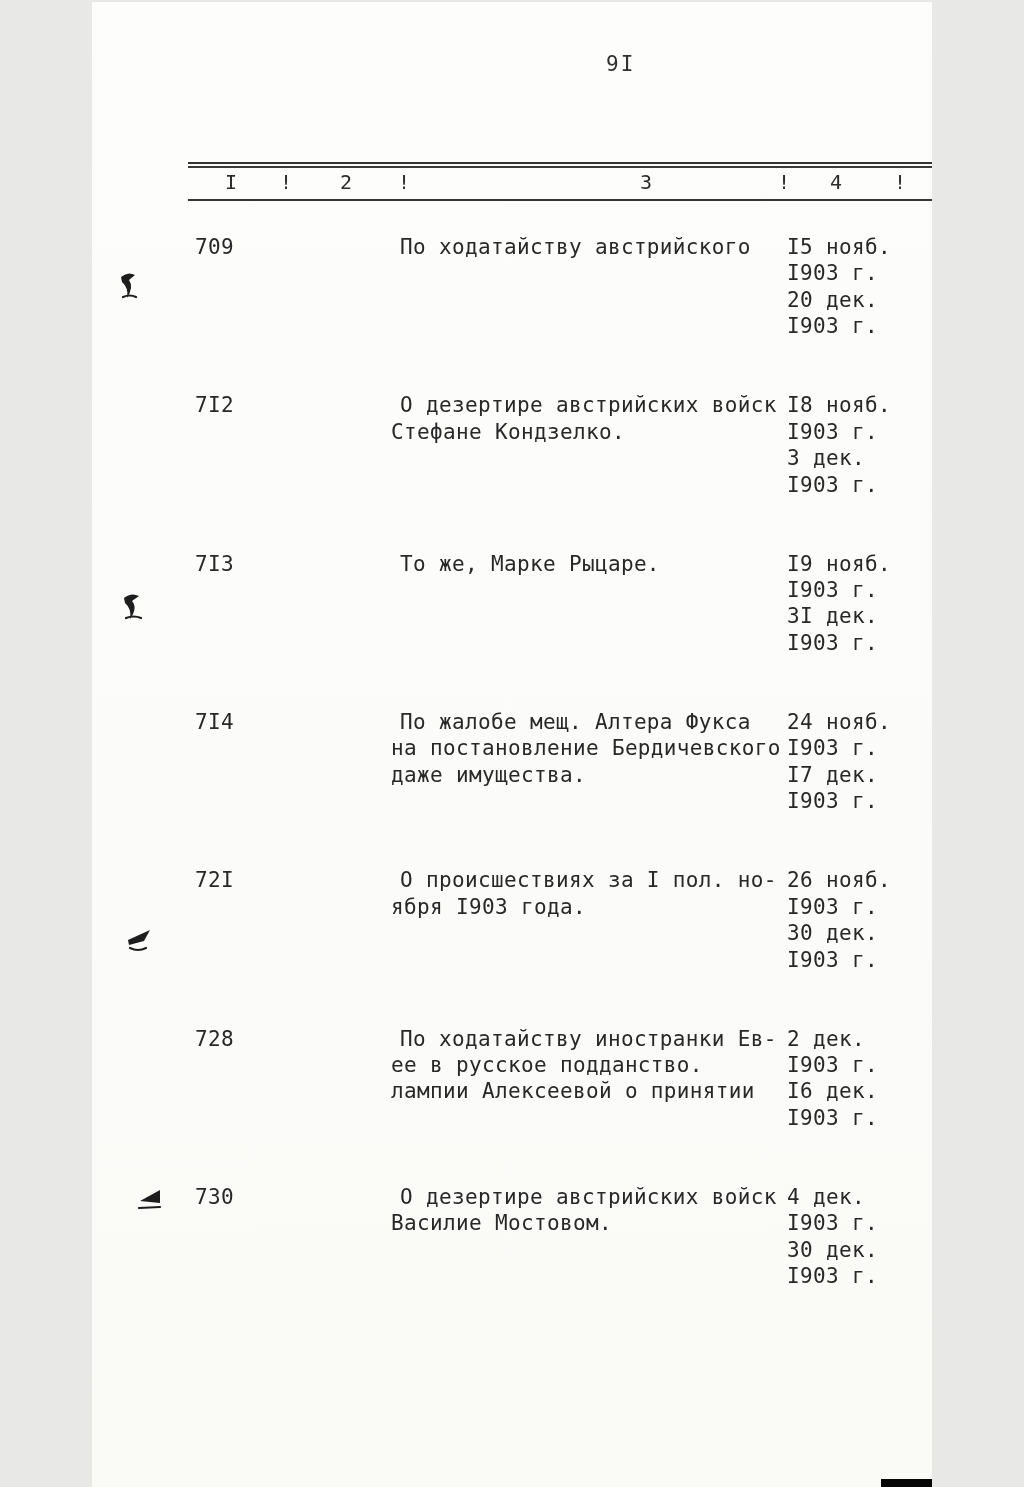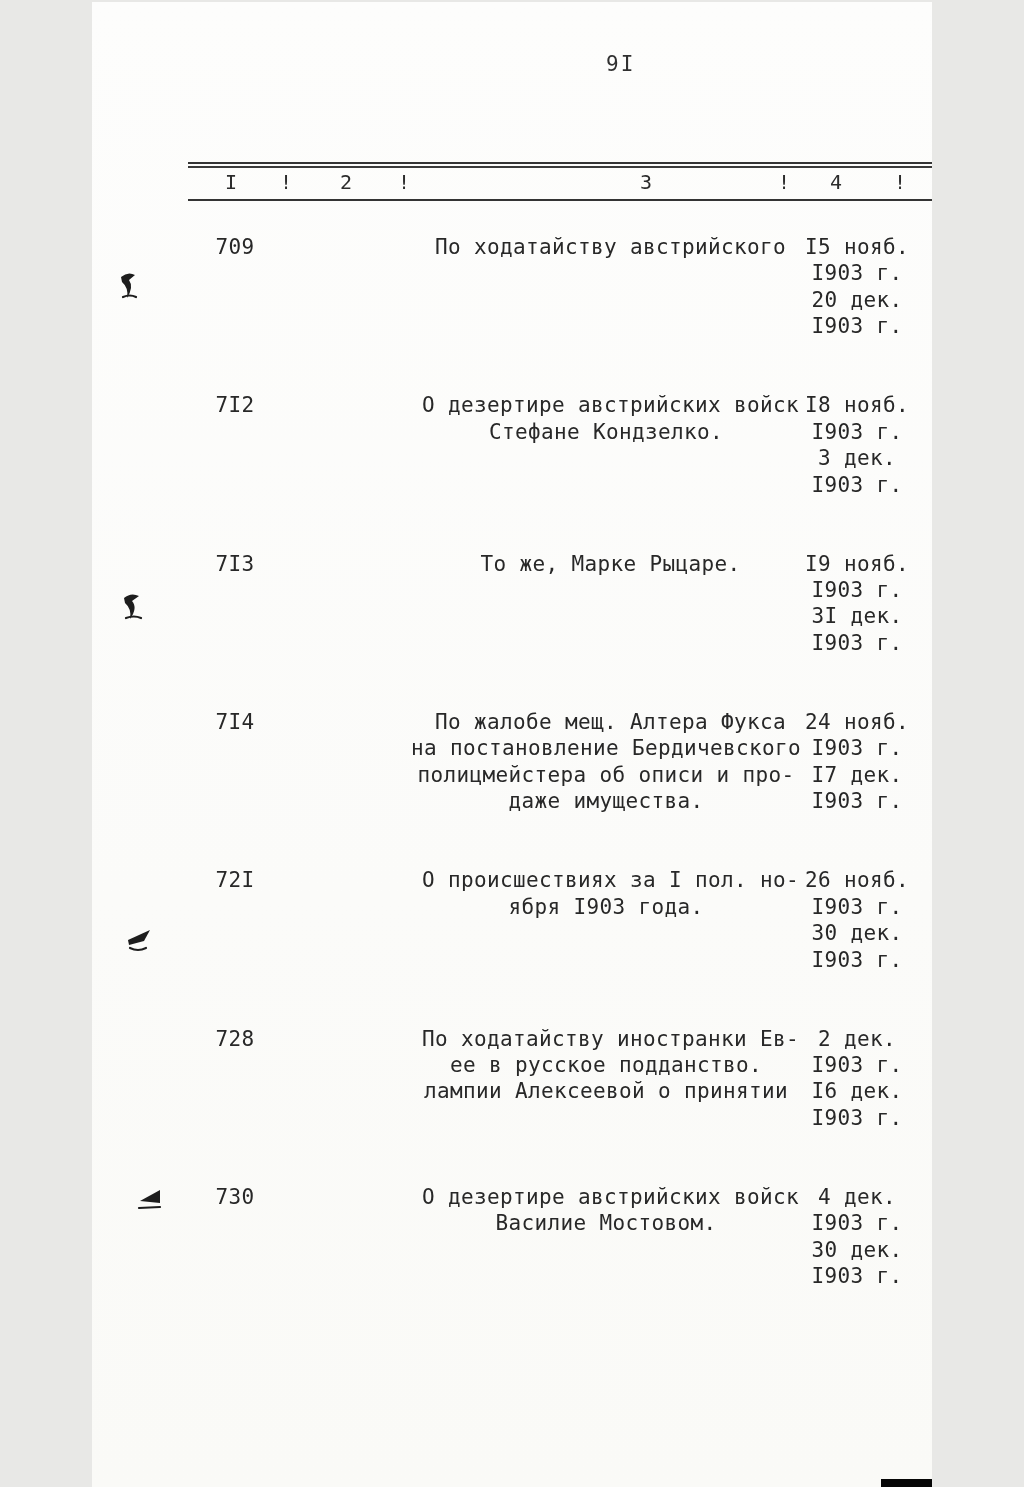--- a/index.html
+++ b/index.html
@@ -17,21 +17,21 @@
   .pageno {
     position:absolute; top:50px; left:514px;
     font-size:21px; letter-spacing:2px; color:#303030;
   }
   .rule { position:absolute; left:96px; width:911px; }
   .rule-top { top:160px; height:6px; border-top:2px solid #343434; border-bottom:2px solid #3a3a3a; }
   .rule-bottom { top:197px; height:2px; background:#343434; }
   .header { position:absolute; top:168px; left:0; width:100%; height:28px; font-size:20px; color:#2c2c2c; }
   .header span { position:absolute; top:0; white-space:nowrap; }
   .row { position:absolute; left:0; width:100%; height:0; overflow:visible; }
-  .cell { position:absolute; top:0; font-size:21px; line-height:26.4px; letter-spacing:0.35px; color:#282828;text-align:center; }
+  .cell { position:absolute; top:0; font-size:21px; line-height:26.4px; letter-spacing:0.35px; color:#282828; }
   .cell .line { white-space:nowrap; }
   .no   { left:103px; width:80px; }
   .desc { left:299px; width:430px; }
   .desc .line:first-child { padding-left:9px; }
   .dates { left:695px; width:140px; }
   .mark { position:absolute; overflow:visible; }
   .mark path { fill:#1d1d1d; }
   .mark .thin { fill:none; stroke:#1d1d1d; stroke-width:2.2; stroke-linecap:round; }
   .artifact-bar {
     position:absolute; left:789px; top:1477px; width:235px; height:10px;
@@ -99,21 +99,20 @@
           <div class="line">I903 г.</div>
           <div class="line">3I дек.</div>
           <div class="line">I903 г.</div>
         </div>
       </div>
       <div class="row" style="top: 706.99px;">
         <div class="cell no">7I4</div>
         <div class="cell desc">
           <div class="line">По жалобе мещ. Алтера Фукса</div>
           <div class="line">на постановление Бердичевского</div>
-          <div class="line">полицмейстера об описи и про-</div>
           <div class="line">даже имущества.</div>
         </div>
         <div class="cell dates">
           <div class="line">24 нояб.</div>
           <div class="line">I903 г.</div>
           <div class="line">I7 дек.</div>
           <div class="line">I903 г.</div>
         </div>
       </div>
       <div class="row" style="top: 865.32px;">

